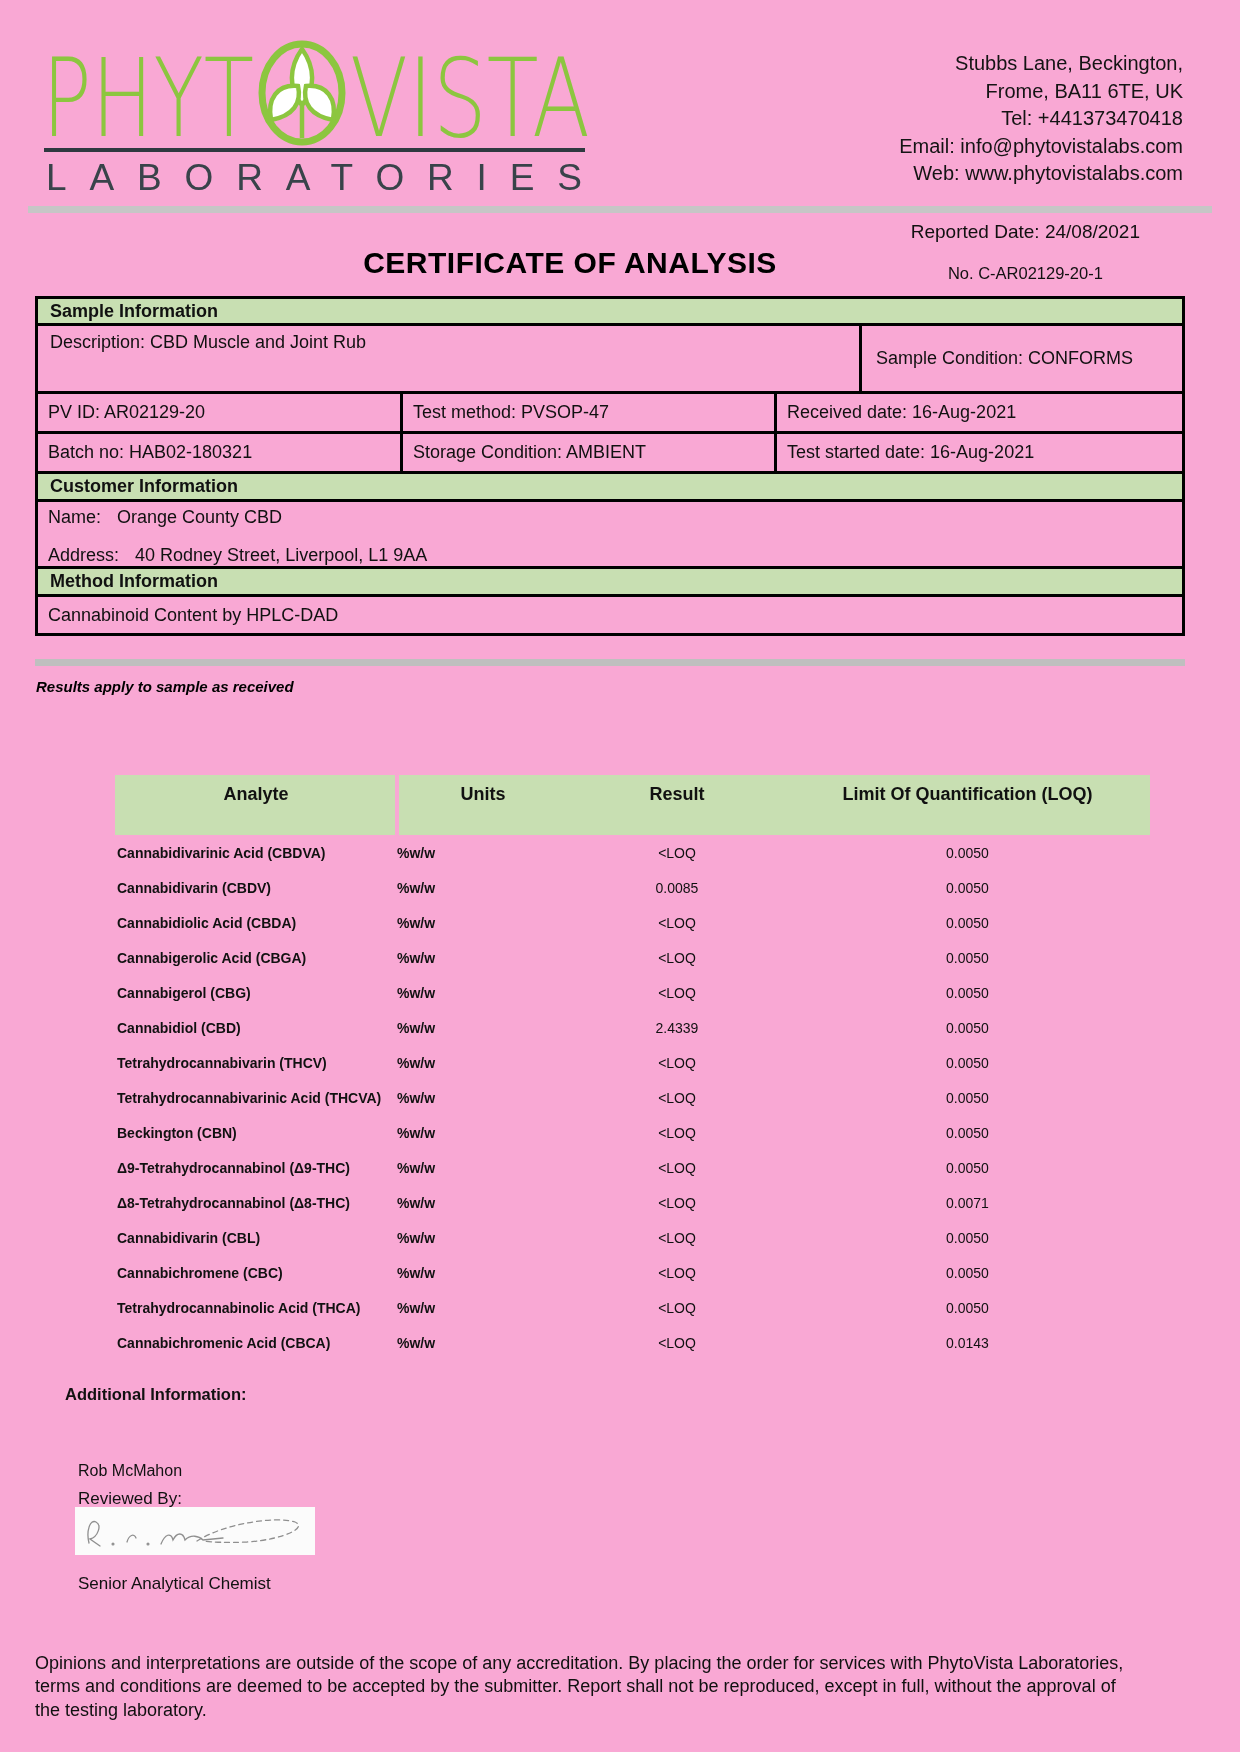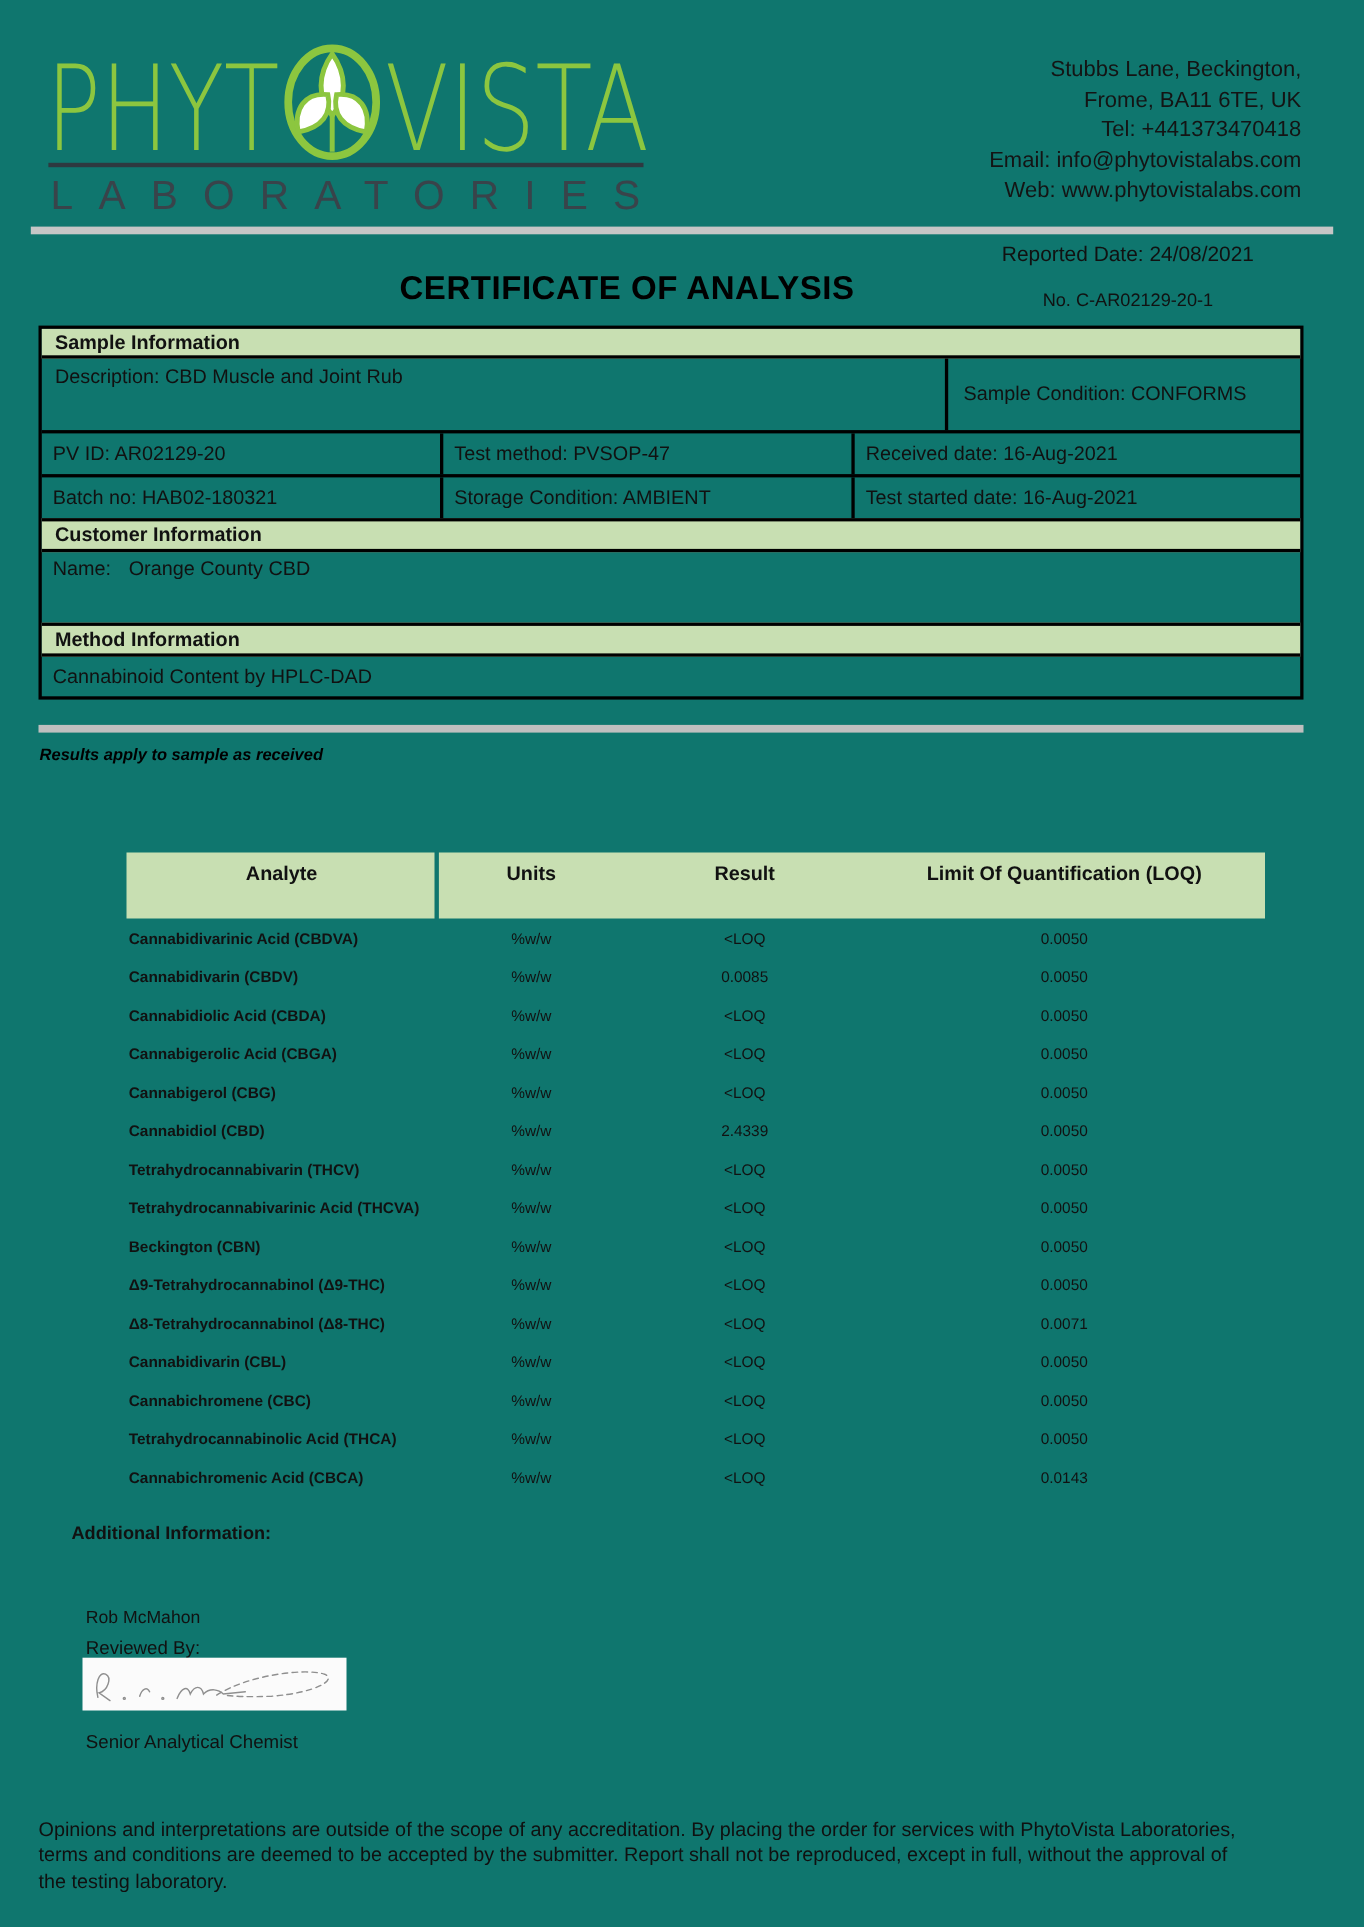--- a/index.html
+++ b/index.html
@@ -1,17 +1,17 @@
 <!DOCTYPE html>
 <html style="--green-bar: #c8dfb2; --header-green: #c8dfb2;"><head>
 <meta charset="utf-8">
 <style>
   html,body{margin:0;padding:0;background:#e8e8e8;}
   .page{
-    position:relative;width:1240px;height:1752px;background:#0f766e;
+    position:relative;width:1240px;height:1752px;background:#f9a8d4;
     margin:0 auto;font-family:"Liberation Sans",sans-serif;color:#111;
     overflow:hidden;
   }
   .abs{position:absolute;}
   
   .logo-svg{left:42px;top:36px;}
   .logo-underline{left:44px;top:148px;width:541px;height:4px;background:#2e3940;}
   .contact{right:57px;top:50px;text-align:right;font-size:20px;line-height:27.5px;color:#141414;}
   .rule{background:#c6c6c6;height:7px;left:28px;width:1184px;}
   .rule1{top:206px;}
@@ -45,21 +45,21 @@
   
   .results{left:115px;top:775px;width:1035px;}
   .res-header{position:relative;height:60px;}
   .res-header .bgL{position:absolute;left:0;top:0;width:280px;height:60px;background:var(--header-green,#c8dfb2);}
   .res-header .bgR{position:absolute;left:284px;top:0;width:751px;height:60px;background:var(--header-green,#c8dfb2);}
   .res-grid{display:grid;grid-template-columns:282px 172px 216px 365px;}
   .res-header .res-grid{position:absolute;left:0;top:9px;width:100%;}
   .res-header .hc{text-align:center;font-weight:bold;font-size:18px;}
   .res-row{height:35px;align-items:center;}
   .res-row .analyte{font-weight:bold;font-size:14px;padding-left:2px;}
-  .res-row .units{font-weight:normal;font-size:14px;text-align:center;}
+  .res-row .units{font-weight:bold;font-size:14px;}
   .res-row .result{font-size:14px;text-align:center;}
   .res-row .loq{font-size:14px;text-align:center;}
   
   .additional{left:65px;top:1385px;font-weight:bold;font-size:16.5px;}
   .reviewed-by{left:78px;top:1489px;font-size:17px;}
   .signature{left:75px;top:1507px;width:240px;height:48px;background:#fbfbfb;}
   .reviewer-name{left:78px;top:1462px;font-size:16px;}
   .reviewer-title{left:78px;top:1574px;font-size:17px;}
   .footer{left:35px;top:1652px;width:1170px;font-size:18px;line-height:23.4px;color:#101010;}
 </style>
@@ -115,20 +115,23 @@
     <div class="trio">
       <div class="c1">Batch no: HAB02-180321</div>
       <div class="c2">Storage Condition: AMBIENT</div>
       <div class="c3">Test started date: 16-Aug-2021</div>
     </div>
     <div class="sec-bar mid">Customer Information</div>
     <div class="cust-box">
       <div class="cust-line">
         <span class="cust-label">Name:</span><span class="cust-value">Orange County CBD</span>
       </div>
+      <div class="cust-line">
+        <span class="cust-label">Address:</span><span class="cust-value">40 Rodney Street, Liverpool, L1 9AA</span>
+      </div>
     </div>
     <div class="sec-bar mid">Method Information</div>
     <div class="method-box">Cannabinoid Content by HPLC-DAD</div>
   </div>
 
   <div class="abs rule rule2"></div>
 
   <div class="abs results-note">Results apply to sample as received</div>
 
   <div class="abs results">

